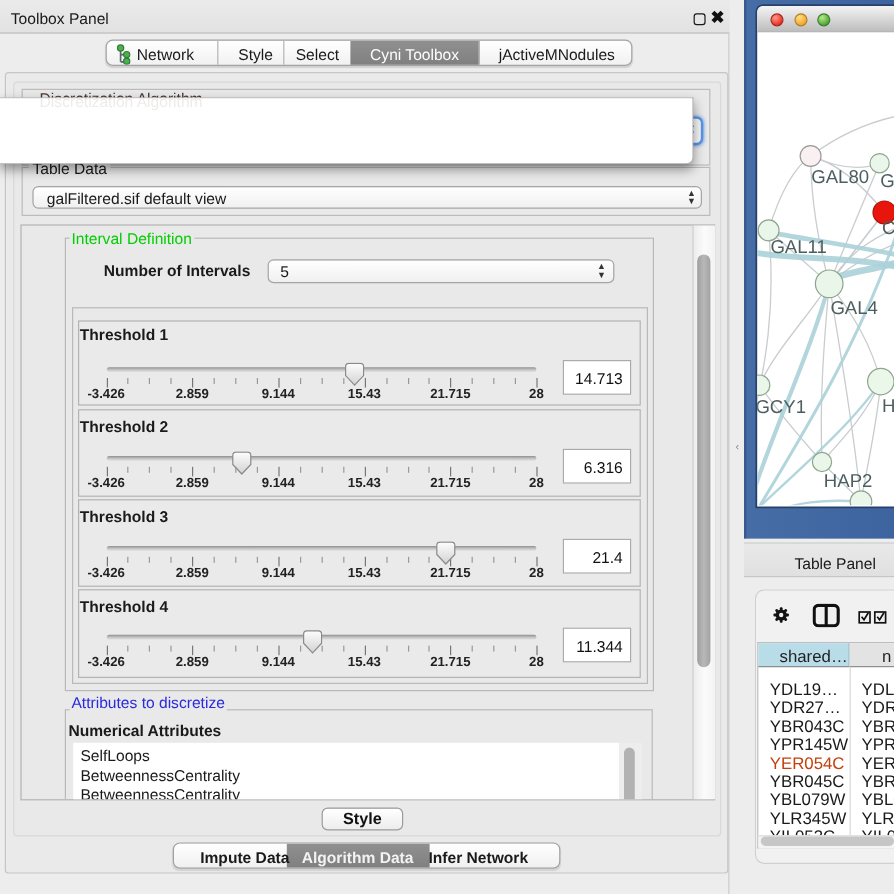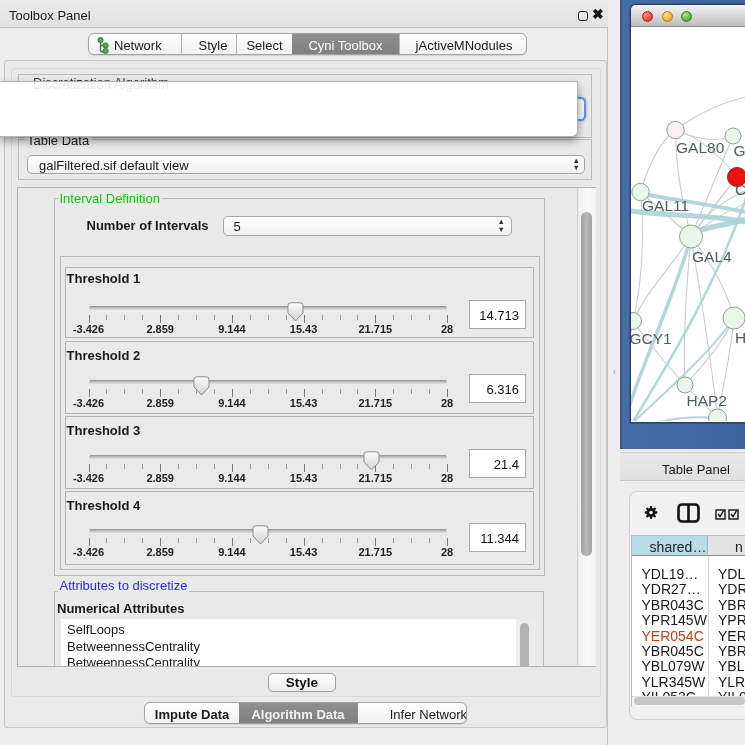--- a/index.html
+++ b/index.html
@@ -244,23 +244,23 @@
   <div class="abs" style="left:502px;top:435px;width:9.5px;height:56px;background:#b2b2b2;border-radius:5px 5px 0 0;"></div>
 </div>
 
 <div class="abs" style="left:577px;top:188px;width:18.5px;height:477.5px;background:linear-gradient(90deg,#ececec,#fbfbfb 50%,#f3f3f3);border-left:1px solid #cfcfcf;"></div>
 <div class="abs" style="left:580.5px;top:212px;width:11px;height:344px;background:linear-gradient(90deg,#9e9e9e,#b8b8b8 50%,#a2a2a2);border-radius:6px;"></div>
 
 <div class="abs" style="left:268px;top:672.5px;width:68px;height:19.5px;border:1px solid #9c9c9c;border-radius:5px;background:linear-gradient(#ffffff,#ededed);text-align:center;font-size:13.5px;font-weight:600;color:#111;line-height:18px;">Style</div>
 
 <div class="abs" style="left:144px;top:702px;width:322.5px;height:22px;background:linear-gradient(#ffffff,#f0f0f0);border:1px solid #a2a2a2;border-radius:6px;box-shadow:0 1px 1px rgba(0,0,0,0.1);overflow:hidden;">
   <div class="abs" style="left:93.5px;top:0;width:119px;height:22px;background:linear-gradient(#909090,#7e7e7e);"></div>
-  <div class="abs t13 b" style="left:0px;top:4px;width:94px;text-align:center;font-weight:600;">Impute Data</div>
+  <div class="abs t13 b" style="left:12px;top:4px;width:94px;text-align:center;font-weight:600;">Impute Data</div>
   <div class="abs t13 b" style="left:93px;top:4px;width:120px;text-align:center;color:#f2f2f2;font-weight:600;">Algorithm Data</div>
-  <div class="abs t13 b" style="left:212px;top:4px;width:110px;text-align:right;font-weight:400;">Infer Network</div>
+  <div class="abs t13 b" style="left:212px;top:4px;width:110px;text-align:left;font-weight:700;">Infer Network</div>
 </div>
 
 <div class="abs" style="left:607px;top:28px;width:1px;height:717px;background:#c4c4c4;"></div>
 <div class="abs" style="left:608px;top:0px;width:12px;height:745px;background:#ededed;"></div>
 <div class="abs" style="left:613px;top:367px;font-size:9px;color:#888;">‹</div>
 
 <div class="abs" style="left:620px;top:0;width:125px;height:449px;background:linear-gradient(90deg,#476da6,#3e64a0);overflow:hidden;">
 
   <div class="abs" style="left:0;top:0;width:2px;height:449px;background:#39598c;"></div>
 

